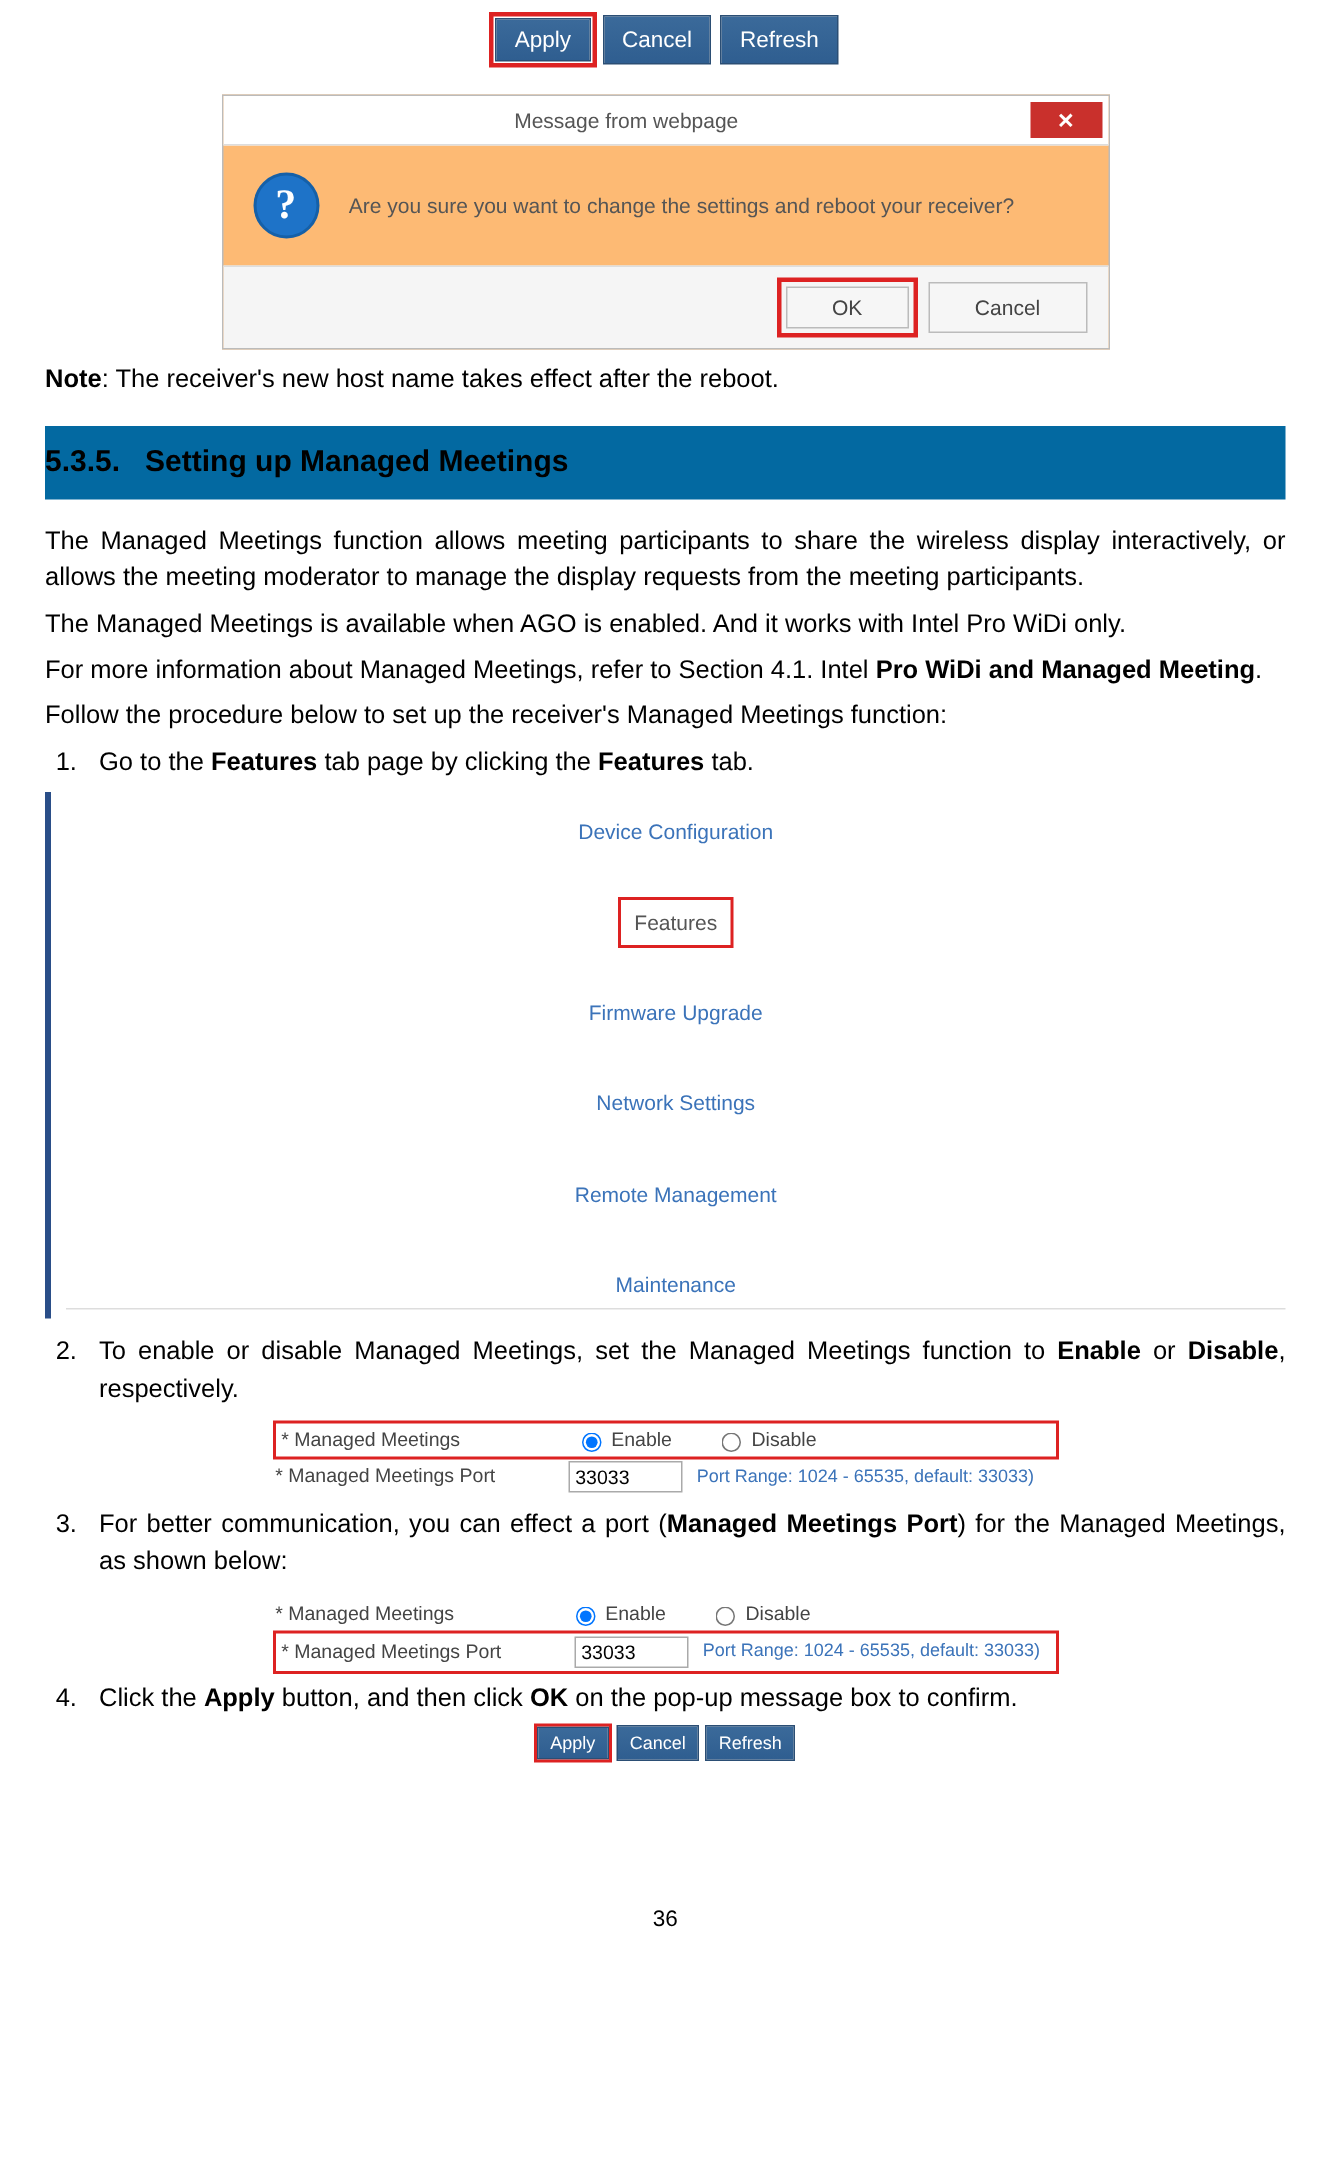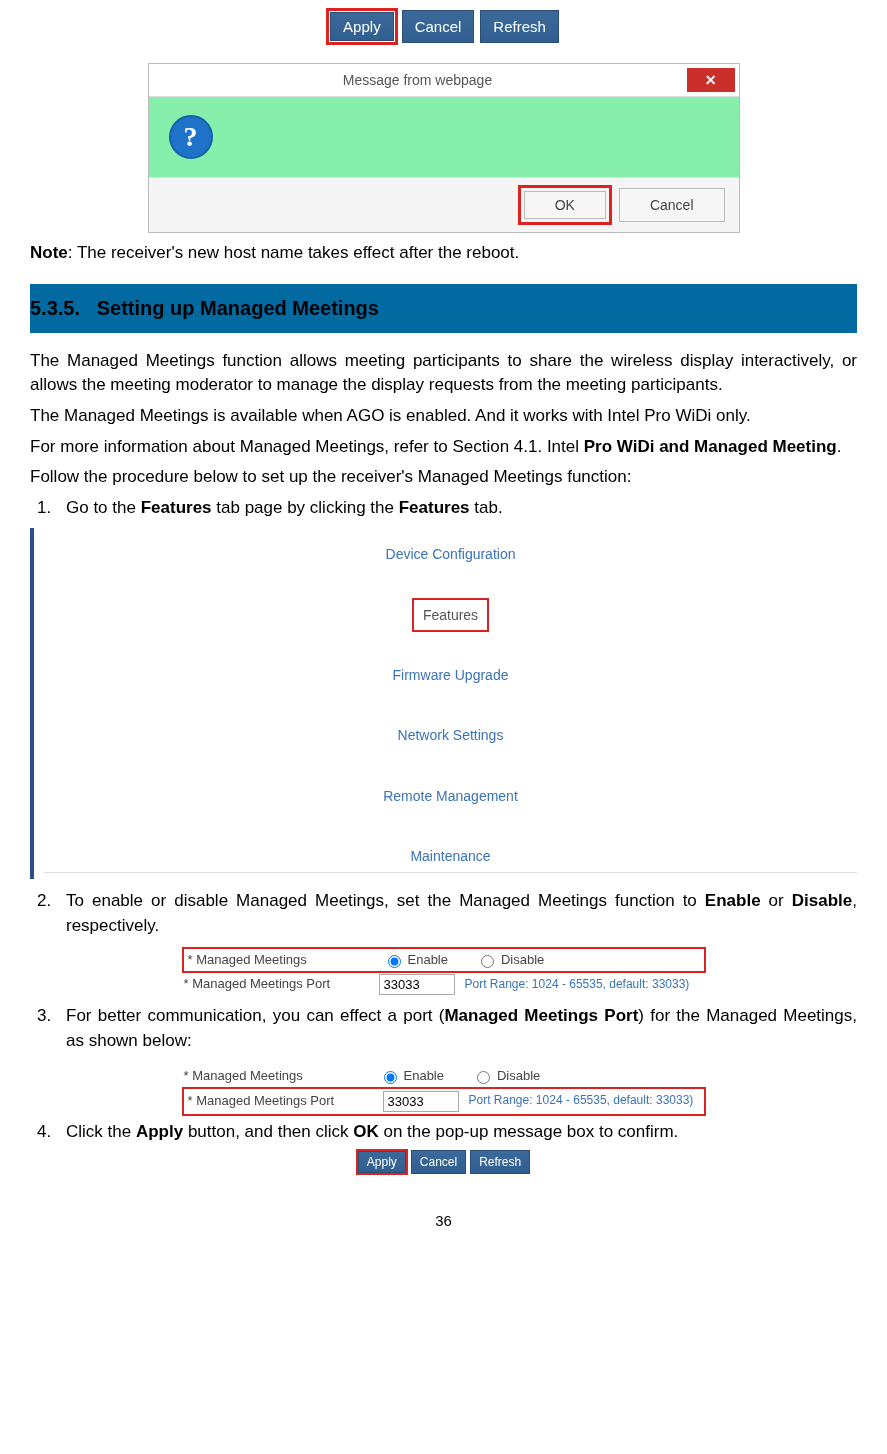--- a/index.html
+++ b/index.html
@@ -21,21 +21,21 @@
     padding: 5px 12px;
     cursor: pointer;
   }
   .red-outline { outline: 3px solid #d22; outline-offset: -1px; padding: 2px; display: inline-flex; }
 
   
   .dialog {
     width: 590px;
     margin: 0 auto 8px;
     border: 1px solid #bbb;
-    background: #86efac;
+    background: #fdba74;
     font-family: "Segoe UI", Arial, sans-serif;
   }
   .dialog-title {
     background: #fff;
     border-bottom: 1px solid #ddd;
     display: flex;
     align-items: center;
     height: 32px;
   }
   .dialog-title span { flex: 1; text-align: center; color: #555; font-size: 14px; }
@@ -104,40 +104,41 @@
   
   .btn-row2 { margin: 6px auto; display: flex; justify-content: center; gap: 4px; }
   .btn-sm {
     font-size: 12px; color: #fff;
     background: linear-gradient(#3b6a9a,#2f5e90);
     border: 1px solid #2b4e74;
     padding: 3px 8px;
   }
   .red-outline-sm { outline: 2px solid #d22; outline-offset: -1px; padding: 1px; display: inline-flex; }
 
-  .pagenum { text-align: center; margin-top: 36px; font-size: 15px; }
+  .pagenum { text-align: center; margin-top: 95px; font-size: 15px; }
 </style>
 </head>
 <body>
 
 <div class="btn-row1">
   <span class="red-outline">
     <button class="btn">Apply</button>
   </span>
   <button class="btn">Cancel</button>
   <button class="btn">Refresh</button>
 </div>
 
 <div class="dialog">
   <div class="dialog-title">
     <span>Message from webpage</span>
     <div class="close-x">✕</div>
   </div>
   <div class="dialog-body">
     <div class="q-icon">?</div>
+    <div class="dialog-msg">Are you sure you want to change the settings and reboot your receiver?</div>
   </div>
   <div class="dialog-footer">
     <span class="ok-outline">
       <button class="win-btn">OK</button>
     </span>
     <button class="win-btn">Cancel</button>
   </div>
 </div>
 
 <p class="note-line">

